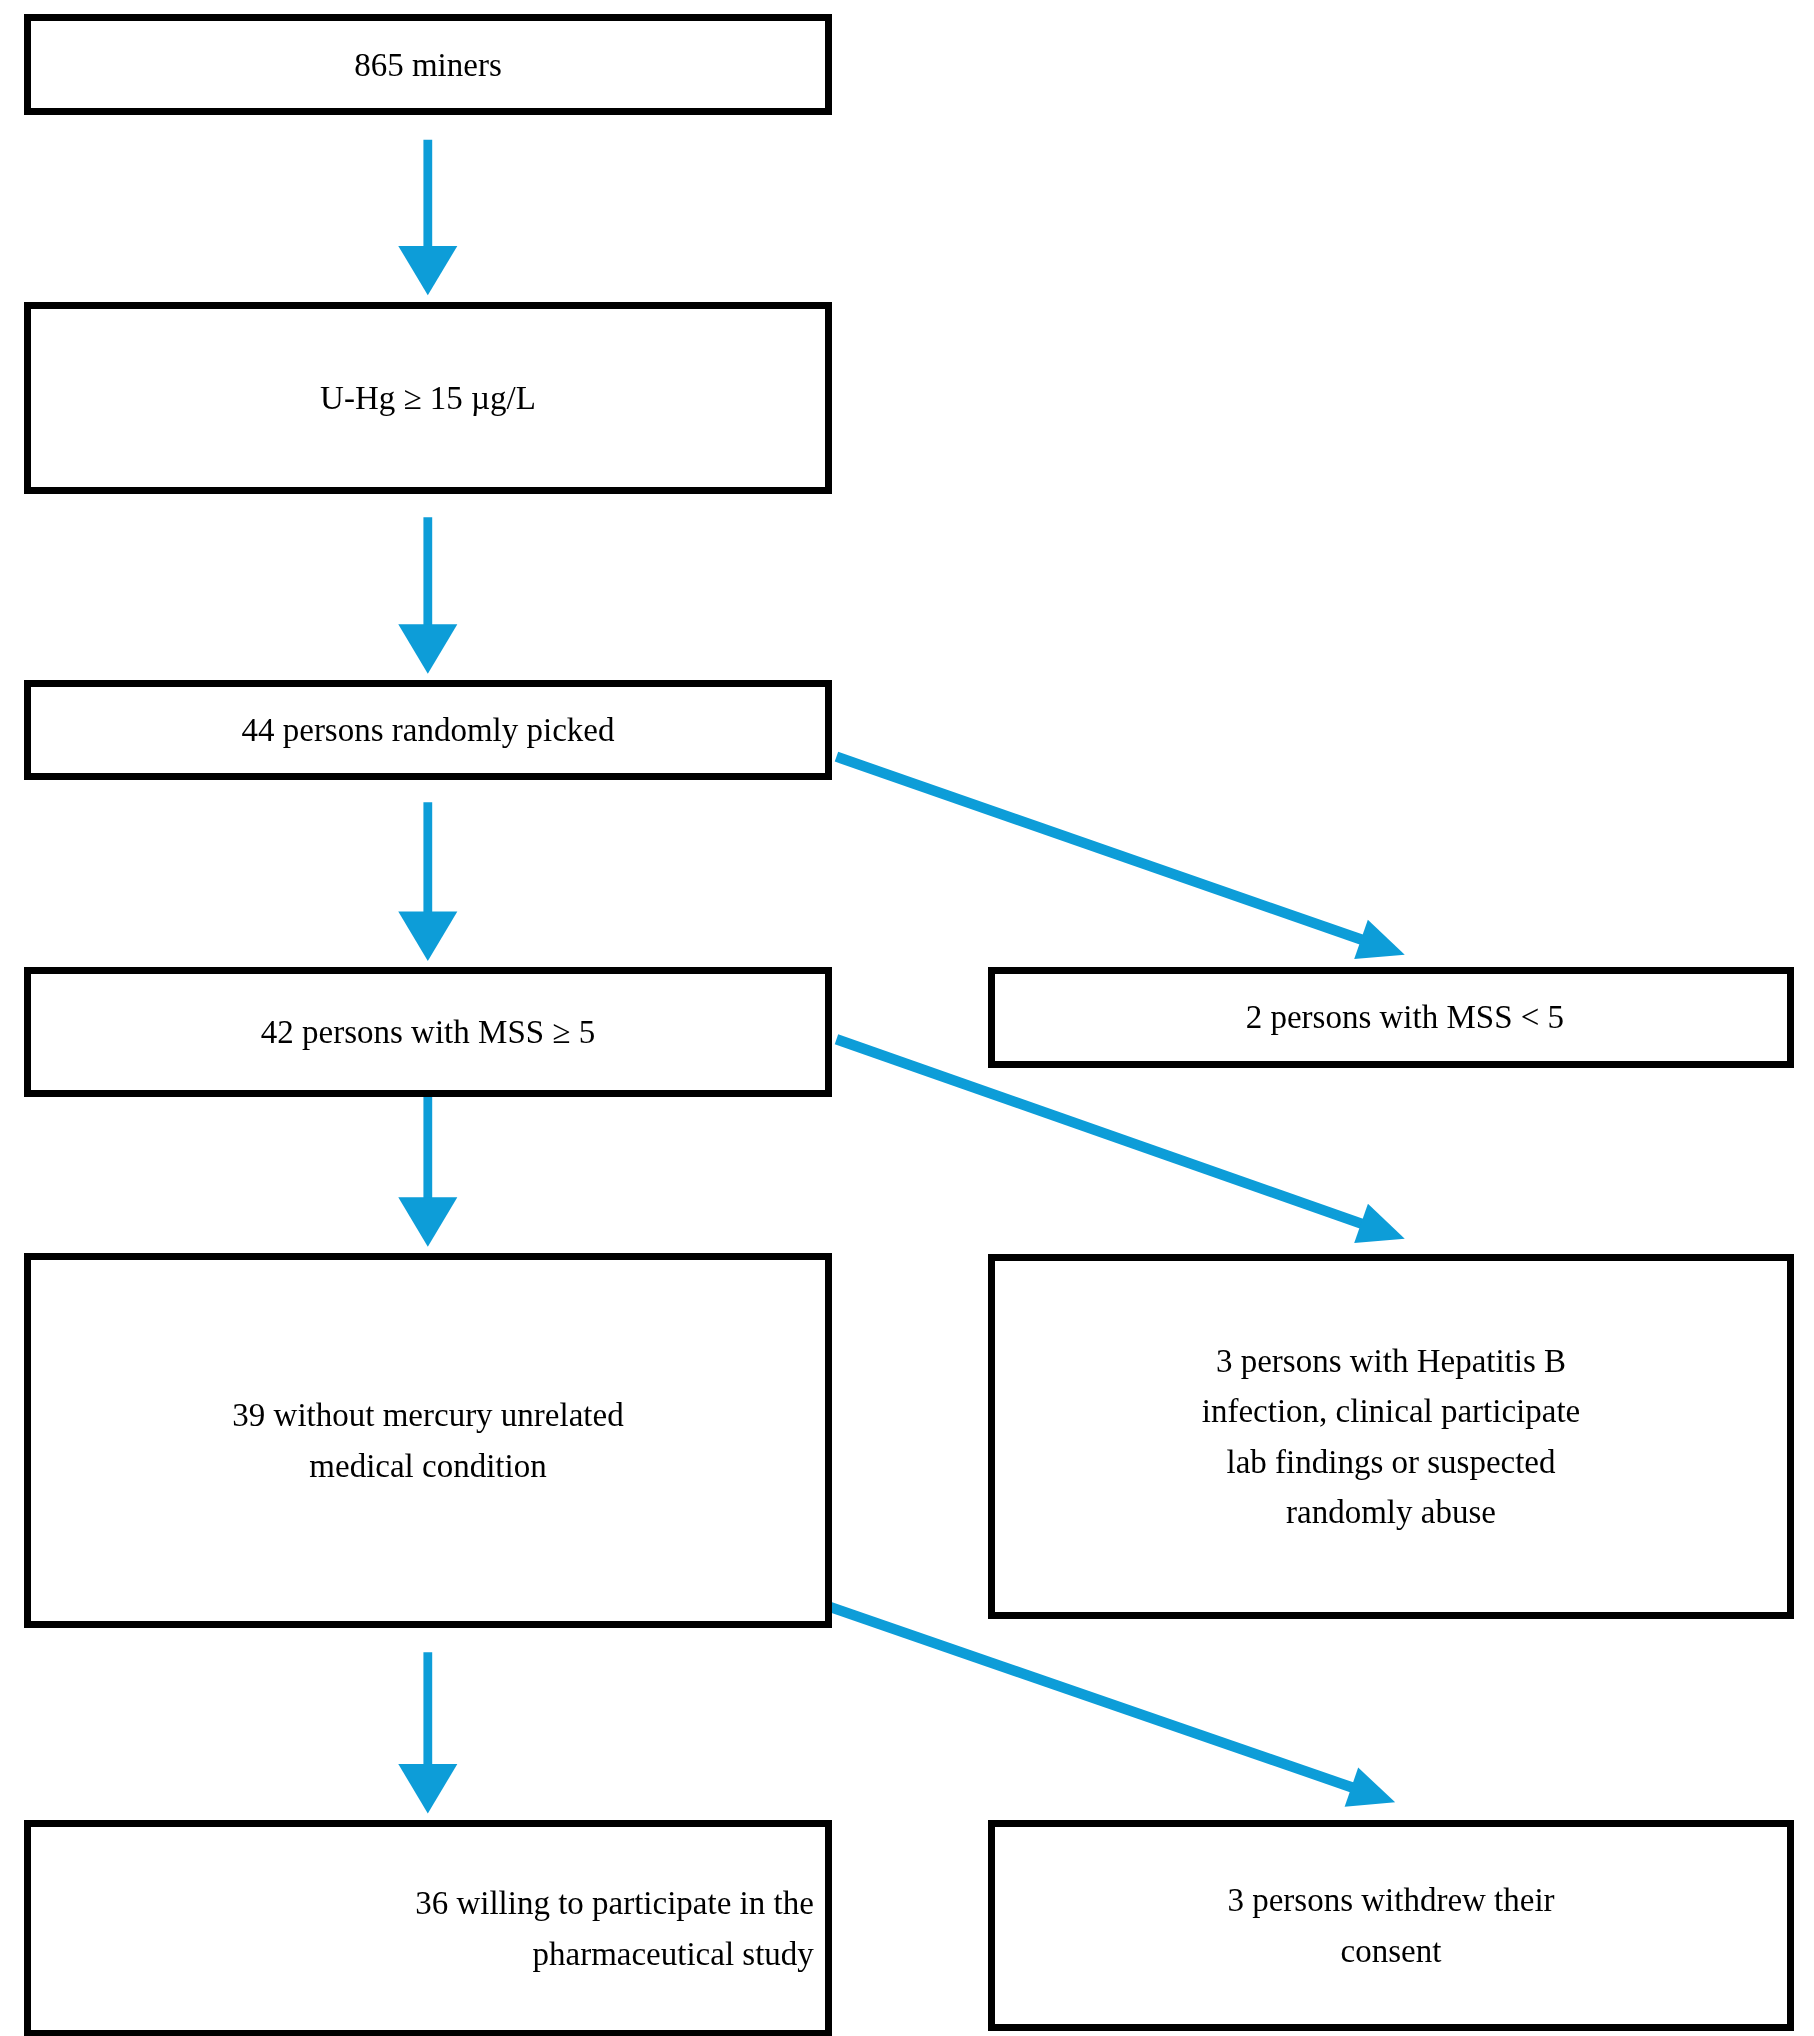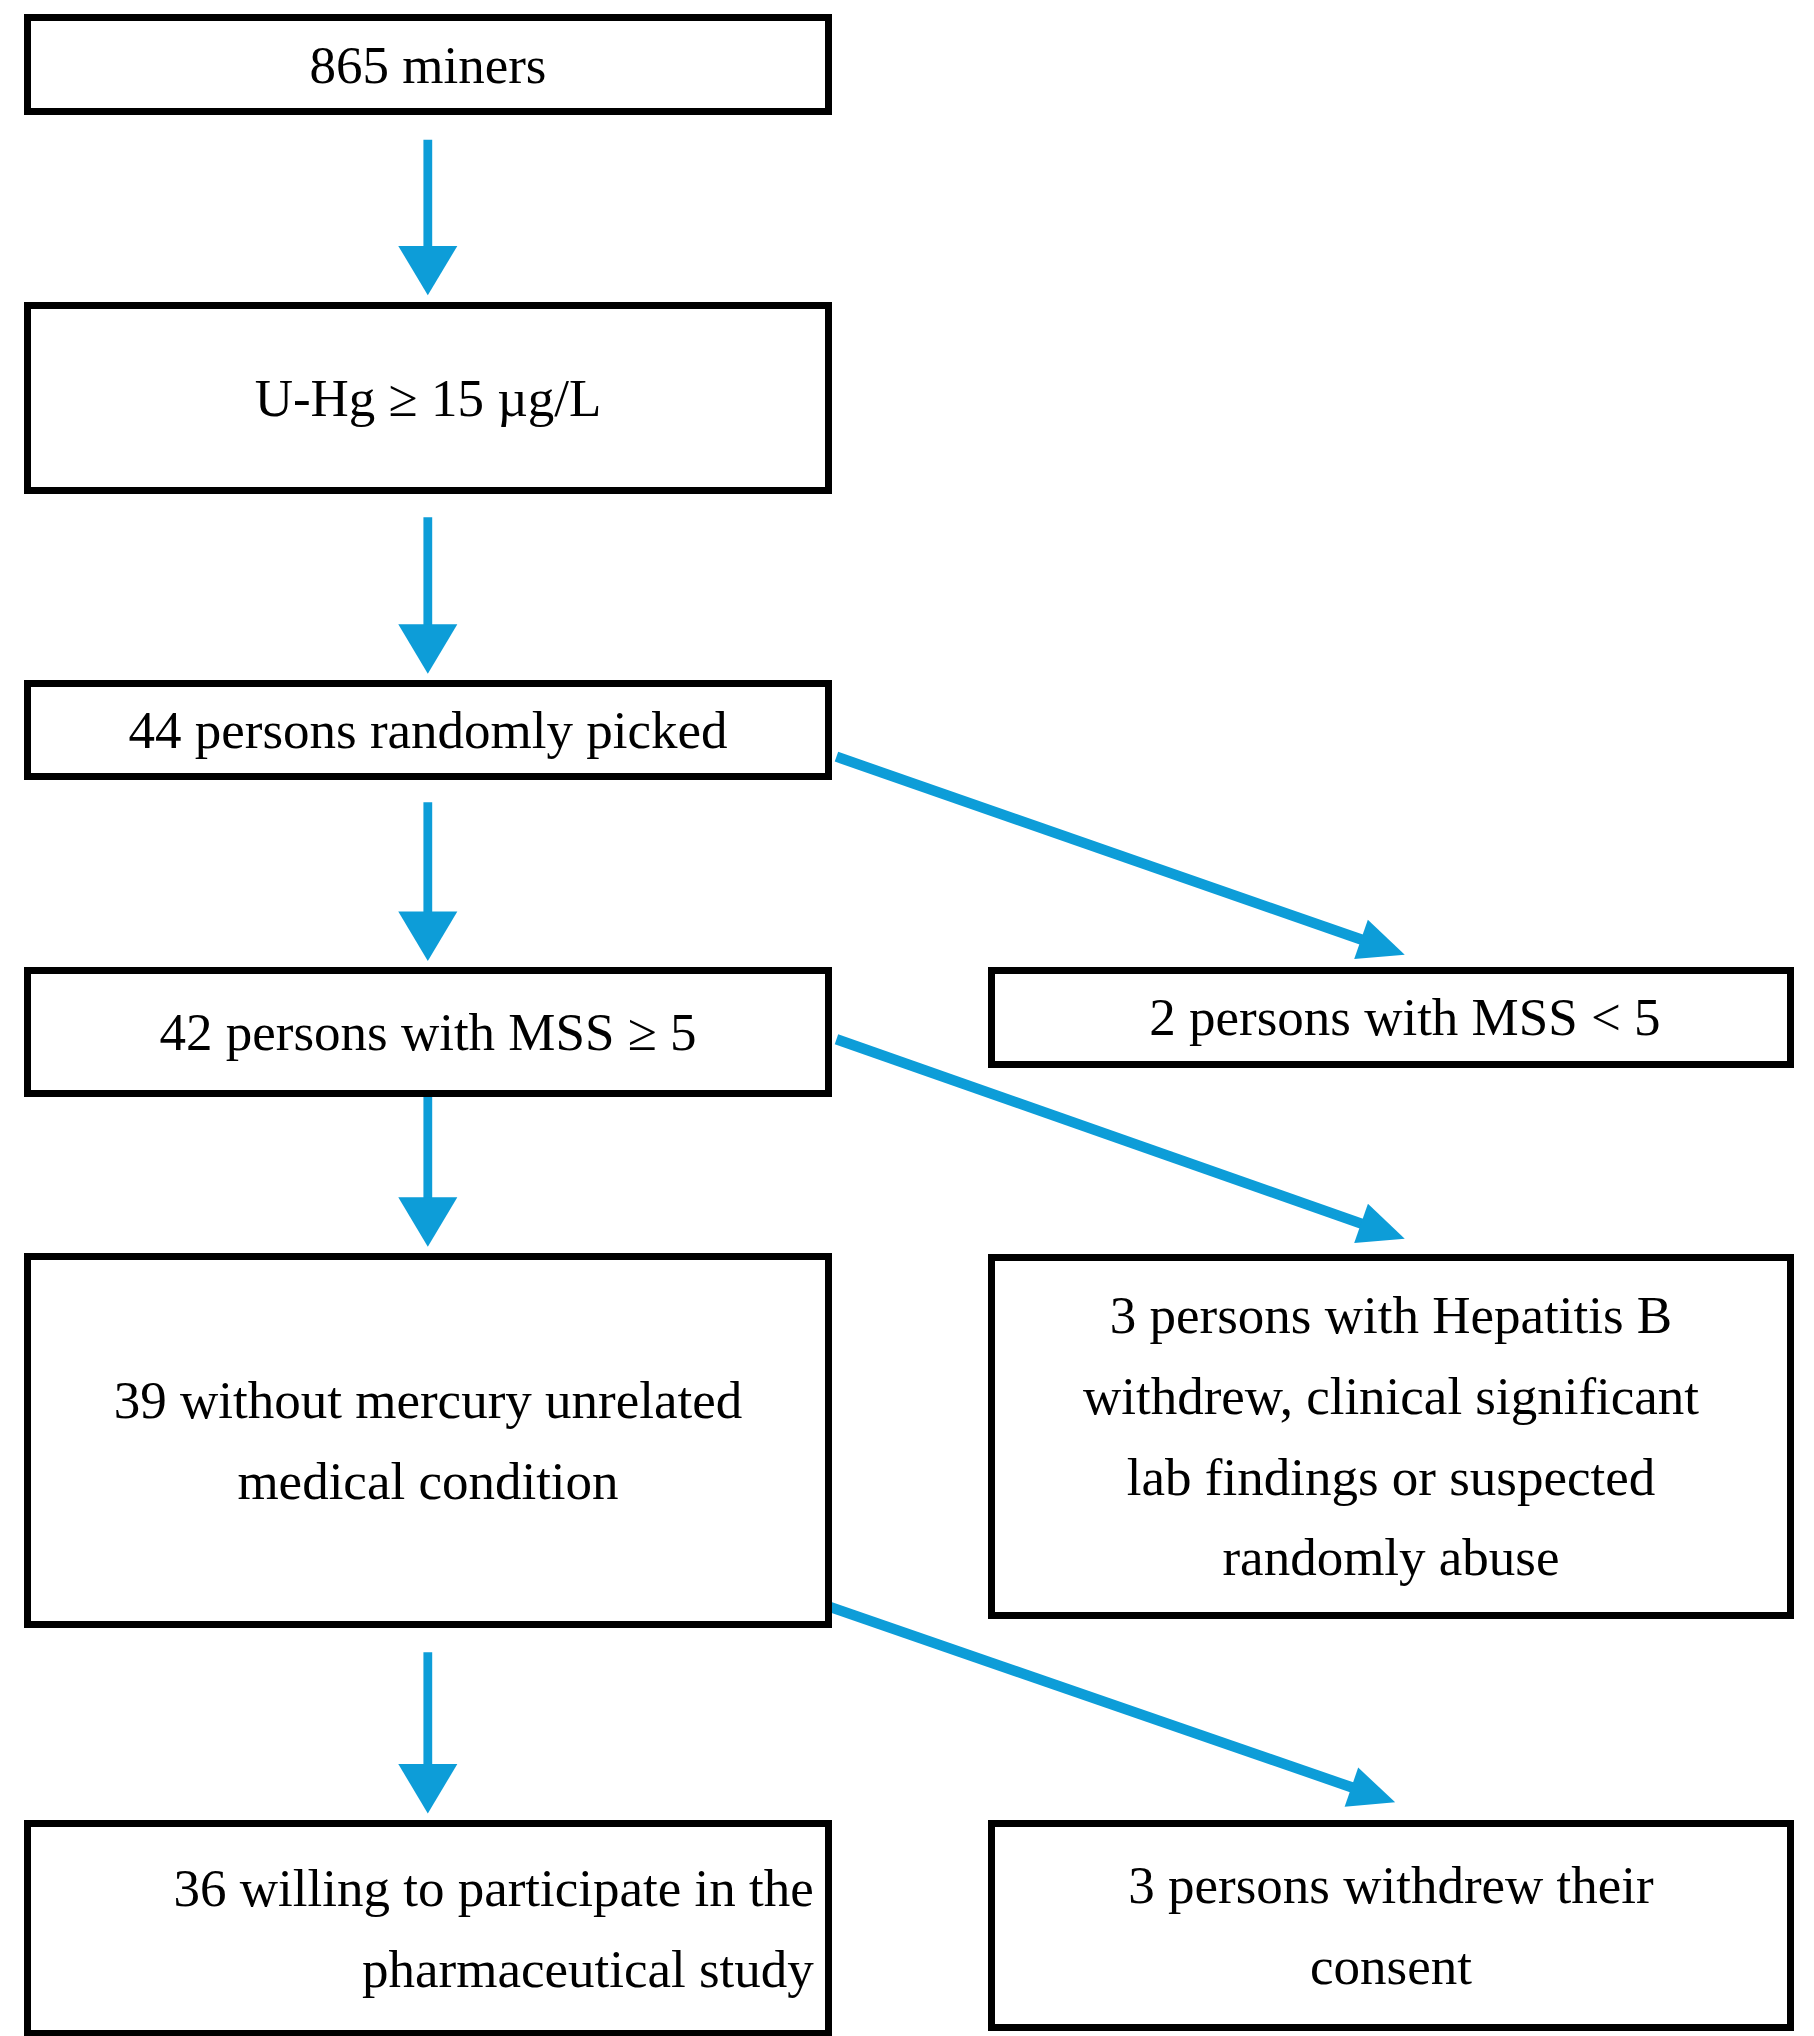--- a/index.html
+++ b/index.html
@@ -20,21 +20,21 @@
     position: absolute;
     box-sizing: border-box;
     border: 7.2px solid #000000;
     background: #ffffff;
     display: flex;
     flex-direction: column;
     align-items: center;
     justify-content: center;
     text-align: center;
     color: #000000;
-    font-size: 53px;
+    font-size: 33px;
     line-height: 1.52;
     padding: 3.2px 11.2px;
     z-index: 3;
   }
   .node .line {
     display: block;
     white-space: nowrap;
   }
   .arrows {
     position: absolute;
@@ -101,21 +101,21 @@
       </div>
       <div class="node" style="left: 988px; top: 967px; width: 806px; height: 101px; border-color: rgb(0, 0, 0); background: rgb(255, 255, 255); color: rgb(0, 0, 0); padding-left: 39px;">
         <span class="line">2 persons with MSS &lt; 5</span>
       </div>
       <div class="node" style="left: 24px; top: 1253px; width: 808px; height: 375px; border-color: rgb(0, 0, 0); background: rgb(255, 255, 255); color: rgb(0, 0, 0);">
         <span class="line">39 without mercury unrelated</span>
         <span class="line">medical condition</span>
       </div>
       <div class="node" style="left: 988px; top: 1254px; width: 806px; height: 365px; border-color: rgb(0, 0, 0); background: rgb(255, 255, 255); color: rgb(0, 0, 0);">
         <span class="line">3 persons with Hepatitis B</span>
-        <span class="line">withdrew, clinical significant</span>
+        <span class="line">infection, clinical participate</span>
         <span class="line">lab findings or suspected</span>
         <span class="line">randomly abuse</span>
       </div>
       <div class="node" style="left: 24px; top: 1820px; width: 808px; height: 217px; border-color: rgb(0, 0, 0); background: rgb(255, 255, 255); color: rgb(0, 0, 0); align-items: flex-end;">
         <span class="line">36 willing to participate in the</span>
         <span class="line">pharmaceutical study</span>
       </div>
       <div class="node" style="left: 988px; top: 1820px; width: 806px; height: 211px; border-color: rgb(0, 0, 0); background: rgb(255, 255, 255); color: rgb(0, 0, 0);">
         <span class="line">3 persons withdrew their</span>
         <span class="line">consent</span>

